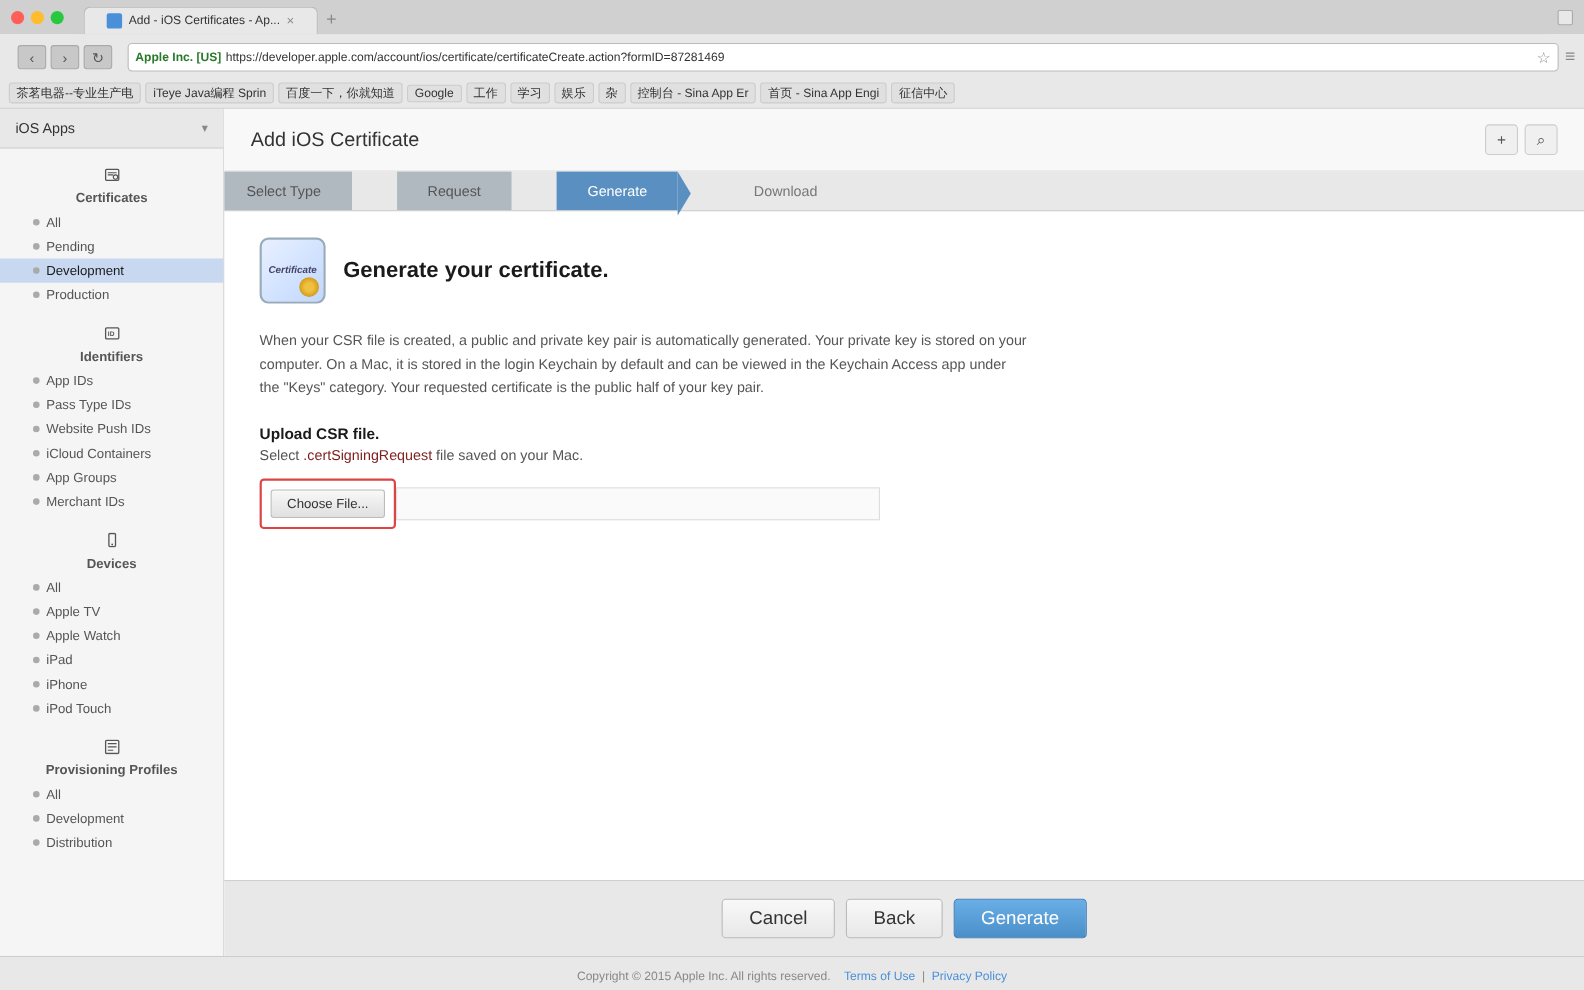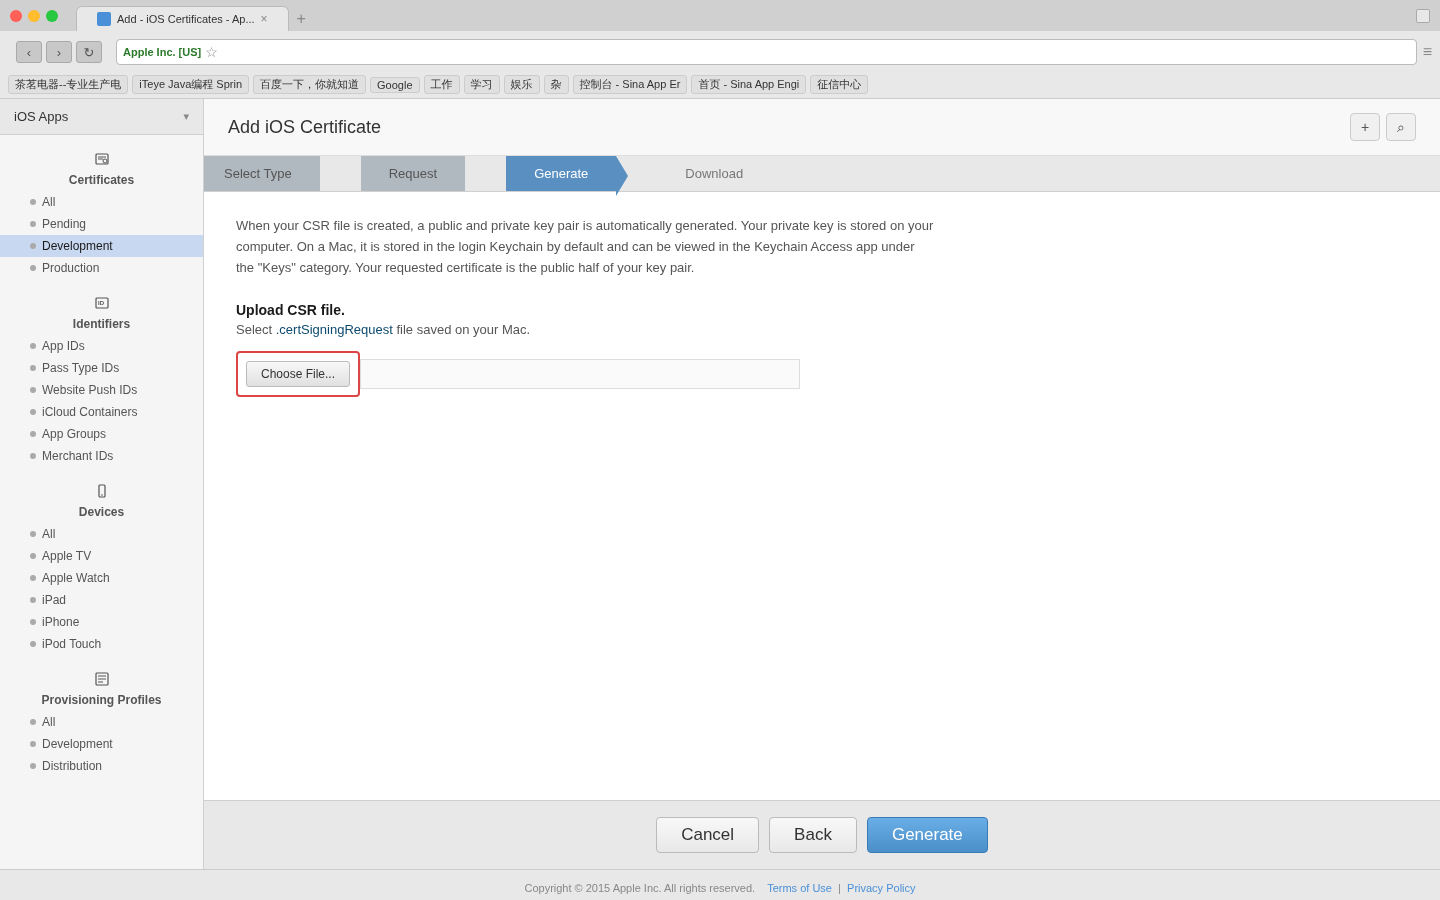--- a/index.html
+++ b/index.html
@@ -66,21 +66,21 @@
     .content-area { padding: 24px 32px; flex: 1; }
     .cert-header { display: flex; align-items: center; gap: 16px; margin-bottom: 24px; }
     .cert-icon { width: 60px; height: 60px; background: linear-gradient(135deg, #e8f0ff 0%, #c0d8ff 100%); border: 2px solid #9ab; border-radius: 8px; display: flex; align-items: center; justify-content: center; position: relative; overflow: hidden; flex-shrink: 0; }
     .cert-icon-badge { position: absolute; bottom: 4px; right: 4px; width: 18px; height: 18px; background: radial-gradient(circle, #f0c040 30%, #c08000 100%); border-radius: 50%; }
     .cert-title { font-size: 20px; font-weight: 600; color: #1a1a1a; }
 
     .description-text { font-size: 13px; color: #555; line-height: 1.6; margin-bottom: 24px; max-width: 700px; }
 
     .upload-section-title { font-weight: 700; font-size: 14px; color: #1a1a1a; margin-bottom: 4px; }
     .upload-instruction { font-size: 13px; color: #555; margin-bottom: 14px; }
-    .upload-instruction a { color: #0c4a6e; text-decoration: none; }
+    .upload-instruction a { color: #7f1d1d; text-decoration: none; }
 
     .file-upload-area { display: flex; align-items: center; gap: 0; margin-bottom: 24px; }
     .file-upload-box { border: 2px solid #d44; border-radius: 4px; padding: 8px; display: flex; align-items: center; gap: 0; }
     .choose-file-btn { background: linear-gradient(to bottom, #f8f8f8, #e0e0e0); border: 1px solid #bbb; border-radius: 3px; padding: 5px 14px; font-size: 12px; cursor: pointer; color: #333; }
     .file-name-display { width: 440px; height: 30px; border: 1px solid #ddd; background: #fafafa; margin-left: 0; }
 
     
     .footer-area { background: #e8e8e8; border-top: 1px solid #d0d0d0; padding: 16px 32px; display: flex; justify-content: center; gap: 10px; }
     .footer-btn { padding: 7px 24px; border-radius: 4px; font-size: 17px; cursor: pointer; border: 1px solid #bbb; }
     .footer-btn-cancel { background: linear-gradient(to bottom, #f8f8f8, #e8e8e8); color: #333; }
@@ -116,20 +116,21 @@
   </div>
 
   <div class="top-bar-row" style="padding: 4px 8px; gap:6px; align-items:center; background:#e8e8e8;">
     <div class="nav-buttons">
       <button class="nav-btn">‹</button>
       <button class="nav-btn">›</button>
       <button class="nav-btn">↻</button>
     </div>
     <div class="address-bar">
       <span class="address-secure">Apple Inc. [US]</span>
+      <span class="address-text">https://developer.apple.com/account/ios/certificate/certificateCreate.action?formID=87281469</span>
       <span class="star-btn">☆</span>
     </div>
     <span class="menu-btn">≡</span>
   </div>
 
   <div class="toolbar-row">
     <span class="bookmark-item">茶茗电器--专业生产电</span>
     <span class="bookmark-item">iTeye Java编程 Sprin</span>
     <span class="bookmark-item">百度一下，你就知道</span>
     <span class="bookmark-item">Google</span>
@@ -297,20 +298,29 @@
       </div>
       <div class="step active">
         <span>Generate</span>
       </div>
       <div class="step">
         <span>Download</span>
       </div>
     </div>
 
     <div class="content-area">
+      <div class="cert-header">
+        <div class="cert-icon">
+          <div style="text-align:center;">
+            <div style="font-size:9px; font-style:italic; color:#446; line-height:1.3; font-weight:bold;">Certificate</div>
+          </div>
+          <div class="cert-icon-badge"></div>
+        </div>
+        <h2 class="cert-title">Generate your certificate.</h2>
+      </div>
 
       <p class="description-text">When your CSR file is created, a public and private key pair is automatically generated. Your private key is stored on your computer. On a Mac, it is stored in the login Keychain by default and can be viewed in the Keychain Access app under the "Keys" category. Your requested certificate is the public half of your key pair.</p>
 
       <div class="upload-section-title">Upload CSR file.</div>
       <div class="upload-instruction">
         <span>Select </span><a href="#">.certSigningRequest</a><span> file saved on your Mac.</span>
       </div>
 
       <div class="file-upload-area">
         <div class="file-upload-box">

